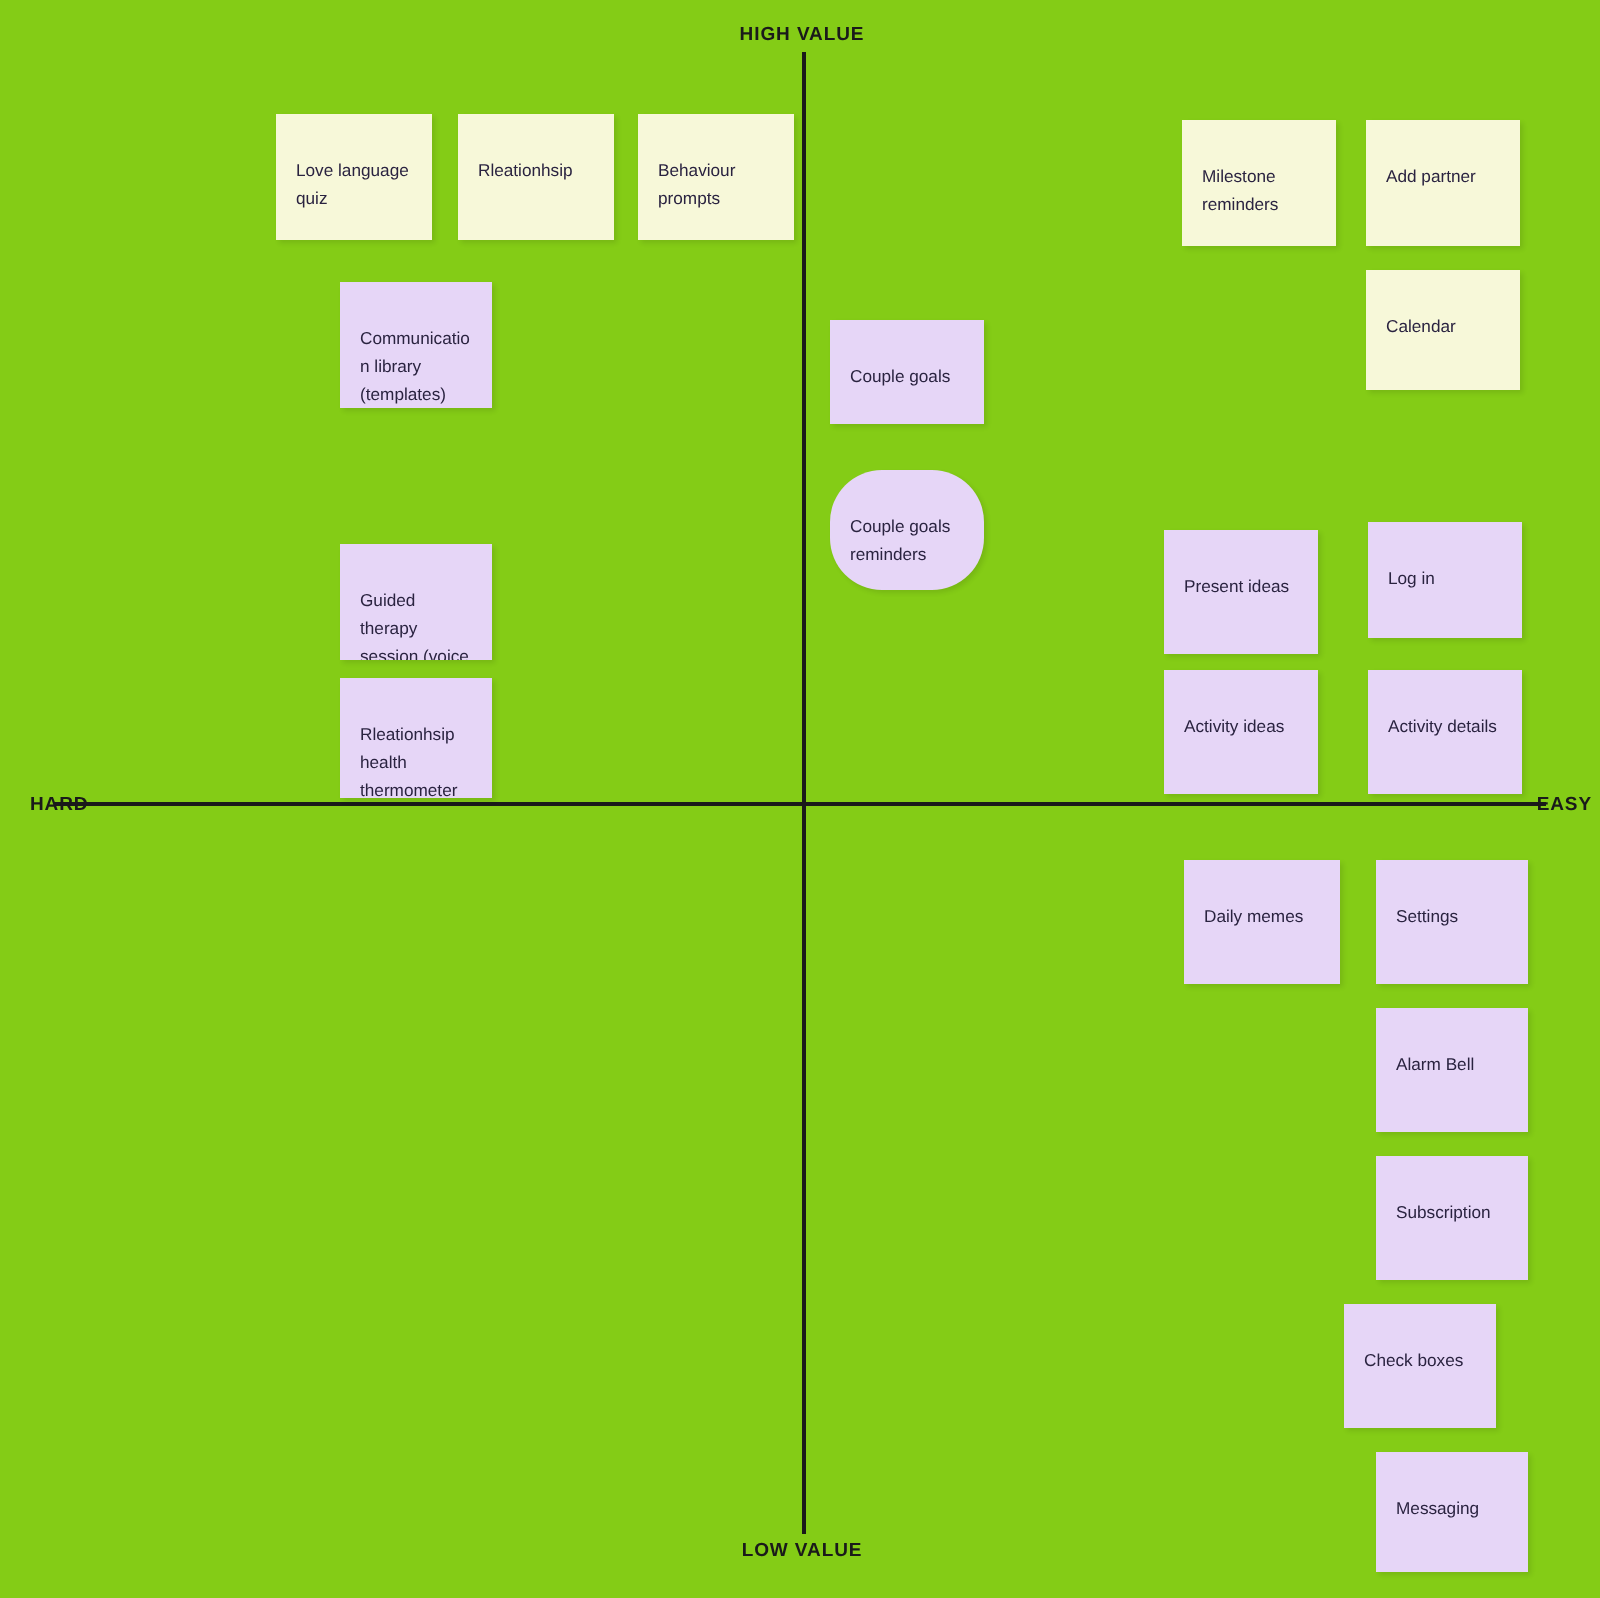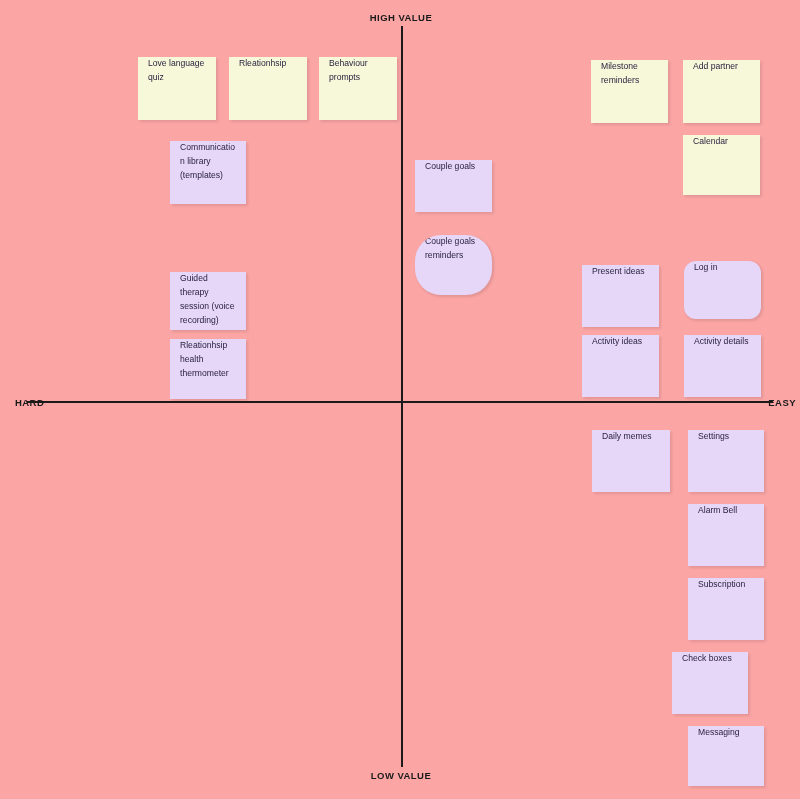--- a/index.html
+++ b/index.html
@@ -9,21 +9,21 @@
     background: #ffffff;
   }
   body {
     font-family: "Liberation Sans", sans-serif;
     -webkit-font-smoothing: antialiased;
   }
   #board {
     position: relative;
     width: 800px;
     height: 799px;
-    background: #fca5a5;
+    background: #84cc16;
     overflow: hidden;
   }
 
   
   .axis {
     position: absolute;
     background: #1a1a1a;
   }
   .axis-vertical {
     width: 2px;
@@ -65,21 +65,21 @@
   }
   .label-right {
     top: 397px;
     right: 4px;
   }
 
   
   .note {
     position: absolute;
     box-sizing: border-box;
-    padding: 0 9px 8px 10px;
+    padding: 22px 9px 8px 10px;
     font-family: "Liberation Sans", sans-serif;
     font-size: 8.6px;
     line-height: 1.62;
     color: #2a2340;
     box-shadow: 1.5px 1.5px 2.5px rgba(0,0,0,0.10);
     overflow: hidden;
     word-wrap: break-word;
   }
   .note-yellow { background: #f7f8d9; }
   .note-purple { background: #e6d6f7; }
@@ -103,21 +103,21 @@
       <div class="note note-yellow" style="left: 319px; top: 57px; width: 78px; height: 63px;">Behaviour prompts</div>
       <div class="note note-purple" style="left: 170px; top: 141px; width: 76px; height: 63px;">Communication library (templates)</div>
       <div class="note note-purple" style="left: 170px; top: 272px; width: 76px; height: 58px;">Guided therapy session (voice recording)</div>
       <div class="note note-purple" style="left: 170px; top: 339px; width: 76px; height: 60px;">Rleationhsip health thermometer</div>
       <div class="note note-purple" style="left: 415px; top: 160px; width: 77px; height: 52px;">Couple goals</div>
       <div class="note note-purple" style="left: 415px; top: 235px; width: 77px; height: 60px; border-radius: 26px;">Couple goals reminders</div>
       <div class="note note-yellow" style="left: 591px; top: 60px; width: 77px; height: 63px;">Milestone reminders</div>
       <div class="note note-yellow" style="left: 683px; top: 60px; width: 77px; height: 63px;">Add partner</div>
       <div class="note note-yellow" style="left: 683px; top: 135px; width: 77px; height: 60px;">Calendar</div>
       <div class="note note-purple" style="left: 582px; top: 265px; width: 77px; height: 62px;">Present ideas</div>
-      <div class="note note-purple" style="left: 684px; top: 261px; width: 77px; height: 58px; border-radius: 12px;">Log in</div>
+      <div class="note note-purple" style="left: 684px; top: 261px; width: 77px; height: 58px;">Log in</div>
       <div class="note note-purple" style="left: 582px; top: 335px; width: 77px; height: 62px;">Activity ideas</div>
       <div class="note note-purple" style="left: 684px; top: 335px; width: 77px; height: 62px;">Activity details</div>
       <div class="note note-purple" style="left: 592px; top: 430px; width: 78px; height: 62px;">Daily memes</div>
       <div class="note note-purple" style="left: 688px; top: 430px; width: 76px; height: 62px;">Settings</div>
       <div class="note note-purple" style="left: 688px; top: 504px; width: 76px; height: 62px;">Alarm Bell</div>
       <div class="note note-purple" style="left: 688px; top: 578px; width: 76px; height: 62px;">Subscription</div>
       <div class="note note-purple" style="left: 672px; top: 652px; width: 76px; height: 62px;">Check boxes</div>
       <div class="note note-purple" style="left: 688px; top: 726px; width: 76px; height: 60px;">Messaging</div>
     </div>
 

